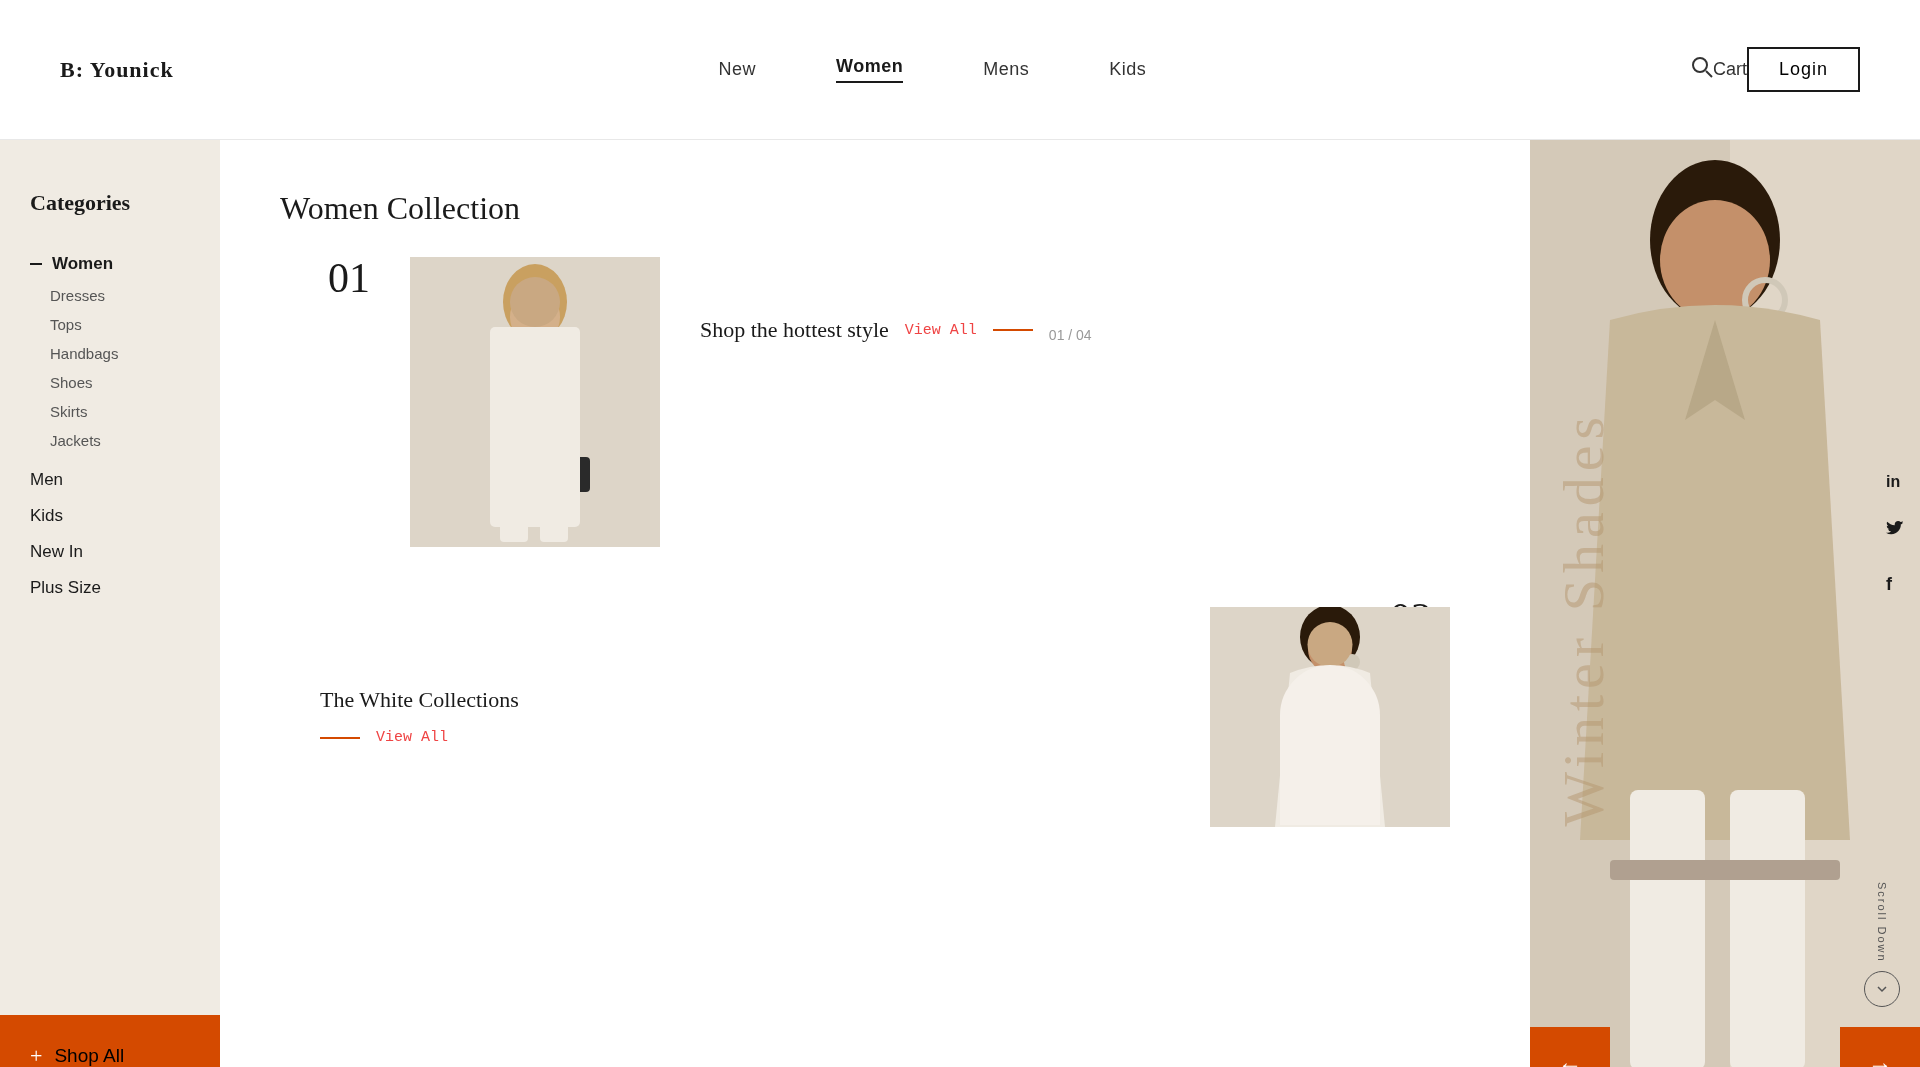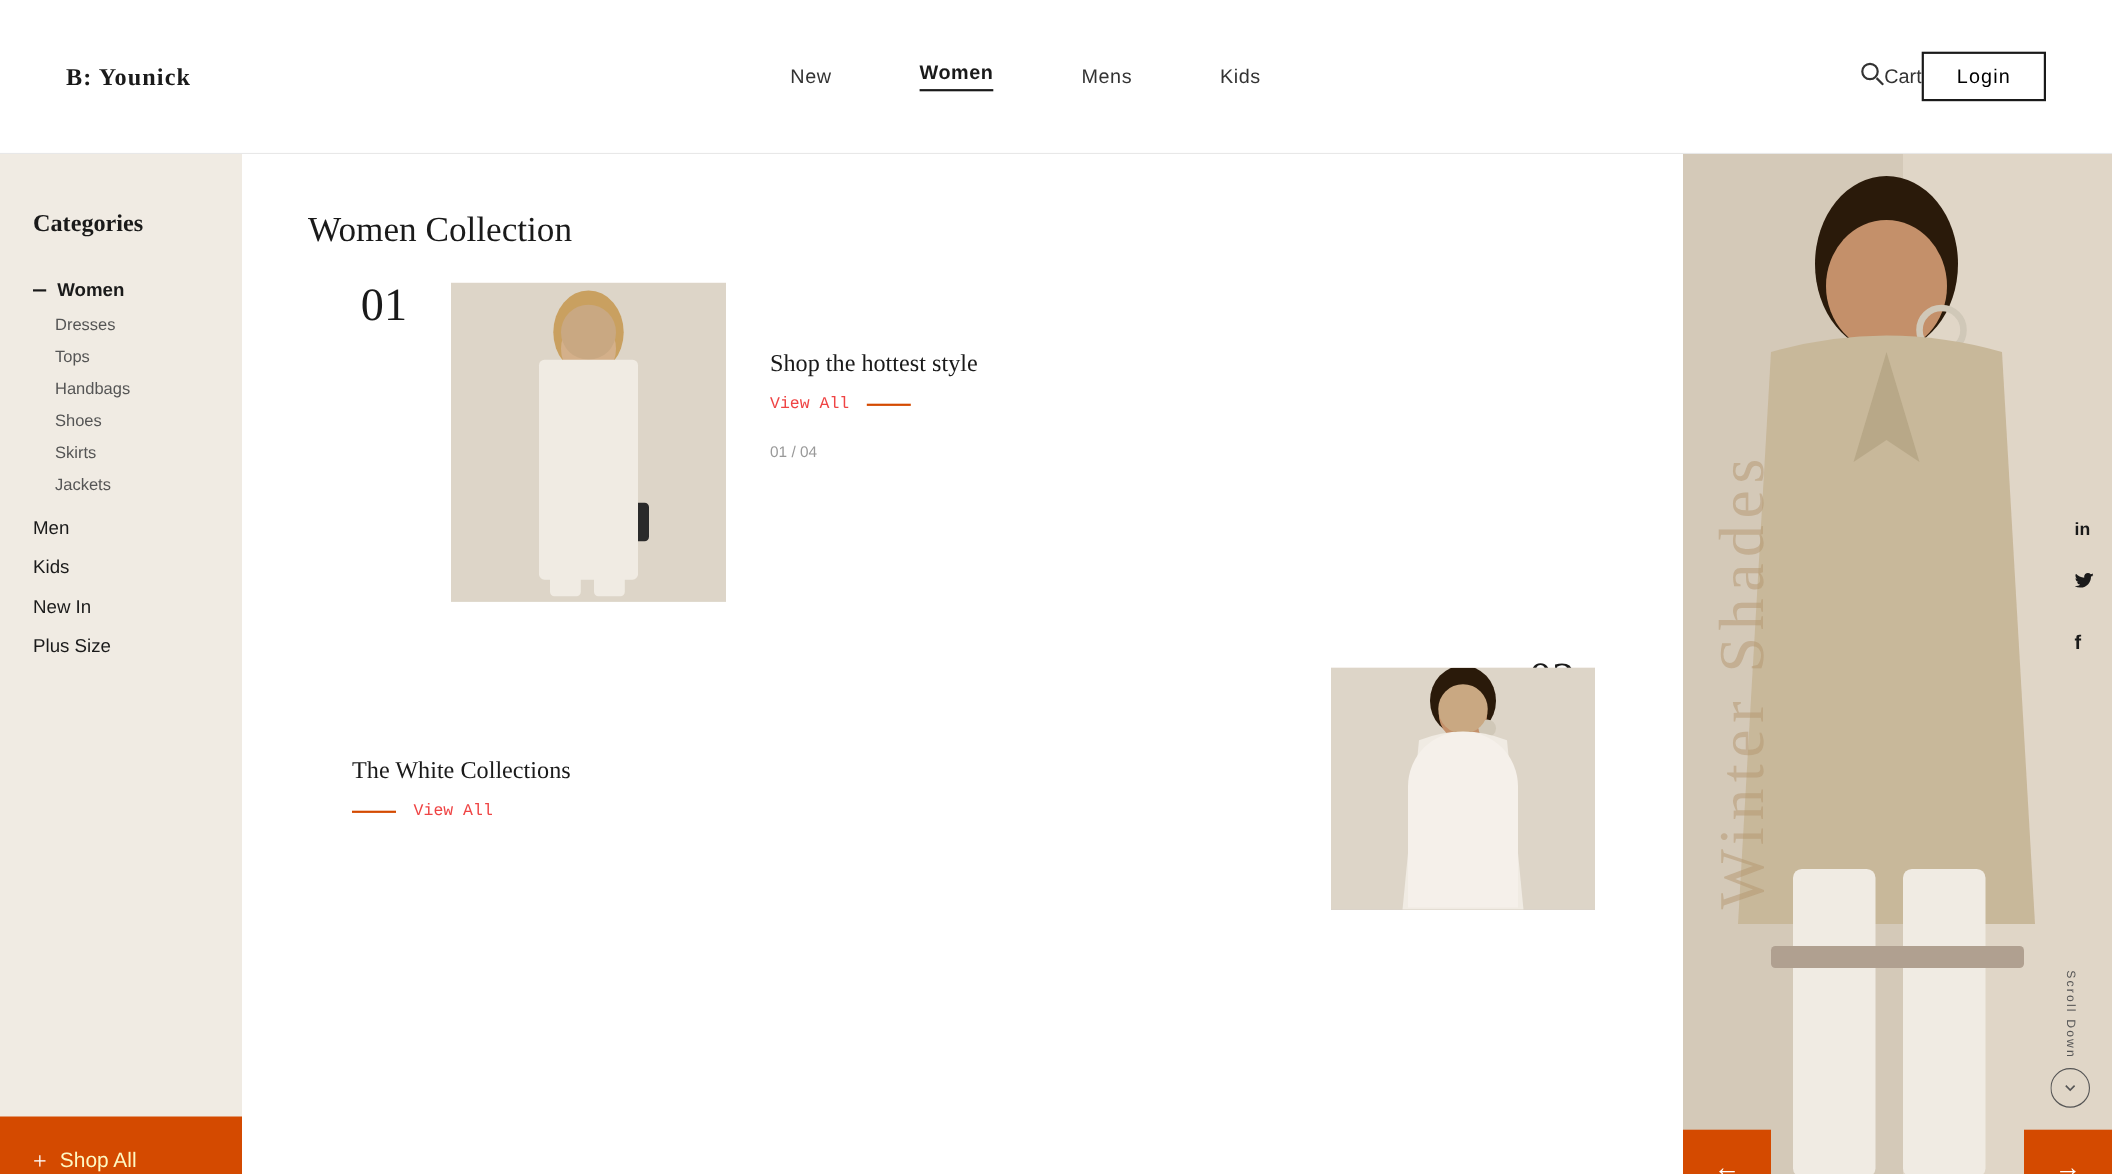--- a/index.html
+++ b/index.html
@@ -128,21 +128,21 @@
       background: #d44a00;
       margin-left: -30px;
       margin-right: -30px;
       padding: 28px 30px;
       display: flex;
       align-items: center;
       gap: 12px;
       cursor: pointer;
     }
     .shop-all-text {
-      color: #fef9c3;
+      color: #000000;
       font-size: 19px;
       font-family: sans-serif;
       font-weight: 500;
     }
     .plus-icon {
       color: #fff;
       font-size: 22px;
       font-weight: 300;
     }
 
@@ -204,21 +204,21 @@
       left: 50%;
       transform: translateX(-50%);
       width: 90px;
       height: 200px;
       background: #f0ebe3;
       border-radius: 5px;
     }
 
     .item-info {
       display: flex;
-      flex-direction: column;
+      flex-direction: row;
       justify-content: center;
       padding-top: 60px;
       gap: 16px;
     }
     .item-tagline {
       font-size: 22px;
       color: #1a1a1a;
       font-family: 'Georgia', serif;
       font-weight: 400;
     }

